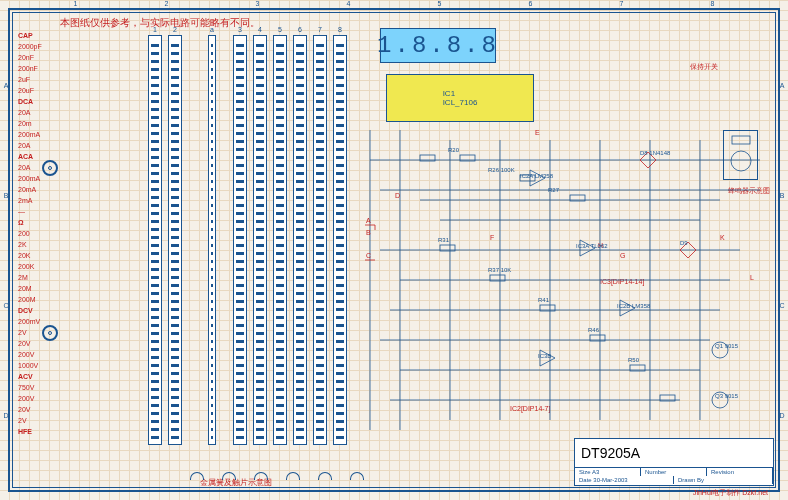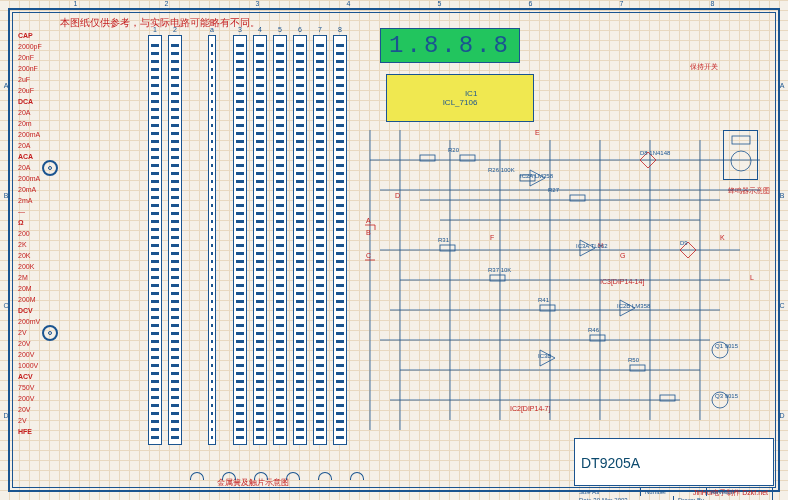--- a/index.html
+++ b/index.html
@@ -6,32 +6,32 @@
 body{width:788px;height:500px;background:#f5f0e8;position:relative;font-family:Arial,sans-serif;overflow:hidden}
 .grid{position:absolute;inset:0;background-image:repeating-linear-gradient(0deg,transparent,transparent 9px,#e8d8c0 9px,#e8d8c0 10px),repeating-linear-gradient(90deg,transparent,transparent 9px,#e8d8c0 9px,#e8d8c0 10px)}
 .border-frame{position:absolute;top:8px;left:8px;right:8px;bottom:8px;border:2px solid #1a5490}
 .border-inner{position:absolute;top:12px;left:12px;right:12px;bottom:12px;border:1px solid #1a5490}
 .ruler-top{position:absolute;top:0;left:30px;right:30px;height:12px;display:flex;justify-content:space-around;color:#1a5490;font-size:7px}
 .ruler-left{position:absolute;left:0;top:30px;bottom:30px;width:12px;display:flex;flex-direction:column;justify-content:space-around;color:#1a5490;font-size:7px;align-items:center}
 .ruler-right{position:absolute;right:0;top:30px;bottom:30px;width:12px;display:flex;flex-direction:column;justify-content:space-around;color:#1a5490;font-size:7px;align-items:center}
 .range-labels{position:absolute;left:18px;top:30px;font-size:7px;color:#c41e1e;line-height:11px}
 .range-labels div{height:11px}
 .top-note{position:absolute;top:16px;left:60px;font-size:10px;color:#c41e1e}
-.bottom-note{position:absolute;bottom:12px;left:217px;font-size:8px;color:#c41e1e}
+.bottom-note{position:absolute;bottom:12px;left:200px;font-size:8px;color:#c41e1e}
 .watermark{position:absolute;bottom:2px;right:20px;font-size:7px;color:#c41e1e}
-.display{position:absolute;top:28px;left:380px;width:140px;height:35px;border:1px solid #1a5490;background:#22c55e;display:flex;align-items:center;justify-content:center;font-family:'Courier New',monospace;font-size:24px;color:#1a5490;letter-spacing:3px}
+.display{position:absolute;top:28px;left:380px;width:116px;height:35px;border:1px solid #1a5490;background:#7dd3fc;display:flex;align-items:center;justify-content:center;font-family:'Courier New',monospace;font-size:24px;color:#1a5490;letter-spacing:3px}
 .ic1{position:absolute;top:74px;left:386px;width:148px;height:48px;background:#f0e850;border:1px solid #1a5490}
-.ic1-label{position:absolute;top:50%;left:50%;transform:translate(-50%,-50%);font-size:8px;color:#1a5490;text-align:right}
+.ic1-label{position:absolute;top:50%;left:50%;transform:translate(-50%,-50%);font-size:8px;color:#1a5490;text-align:left}
 .rotary{position:absolute;top:35px;left:148px;width:205px;height:410px}
 .rotary-col{position:absolute;top:0;width:14px;height:100%;background:#fff;border:1px solid #1a5490}
 .rotary-col::before{content:'';position:absolute;top:5px;bottom:5px;left:2px;right:2px;background:repeating-linear-gradient(0deg,#1a5490,#1a5490 3px,transparent 3px,transparent 8px)}
 .c1{left:0}.c2{left:20px}.c3{left:40px}.c4{left:85px}.c5{left:105px}.c6{left:125px}.c7{left:145px}.c8{left:165px}.c9{left:185px}
 .col-num{position:absolute;top:-10px;width:100%;text-align:center;font-size:7px;color:#1a5490}
 .titleblock{position:absolute;bottom:14px;right:14px;width:200px;height:48px;border:1px solid #1a5490;background:#fff}
-.titleblock-title{font-size:14px;color:#0c4a6e;padding:16px 6px;border-bottom:1px solid #1a5490}
+.titleblock-title{font-size:14px;color:#000000;padding:6px 6px;border-bottom:1px solid #1a5490}
 .titleblock-row{display:flex;font-size:6px;color:#1a5490}
 .titleblock-cell{border-right:1px solid #1a5490;padding:1px 4px;flex:1}
 .wire{stroke:#1a5490;stroke-width:0.8;fill:none}
 .wire-red{stroke:#c41e1e;stroke-width:0.8;fill:none}
 .comp{stroke:#1a5490;stroke-width:0.8;fill:none}
 .red-label{fill:#c41e1e;font-size:7px}
 .blue-label{fill:#1a5490;font-size:6px}
 .hold-sw{position:absolute;top:62px;right:70px;font-size:7px;color:#c41e1e}
 .buzzer{position:absolute;top:130px;right:30px;width:35px;height:50px;border:1px solid #1a5490}
 .buzzer-label{position:absolute;top:186px;right:18px;font-size:7px;color:#c41e1e}

